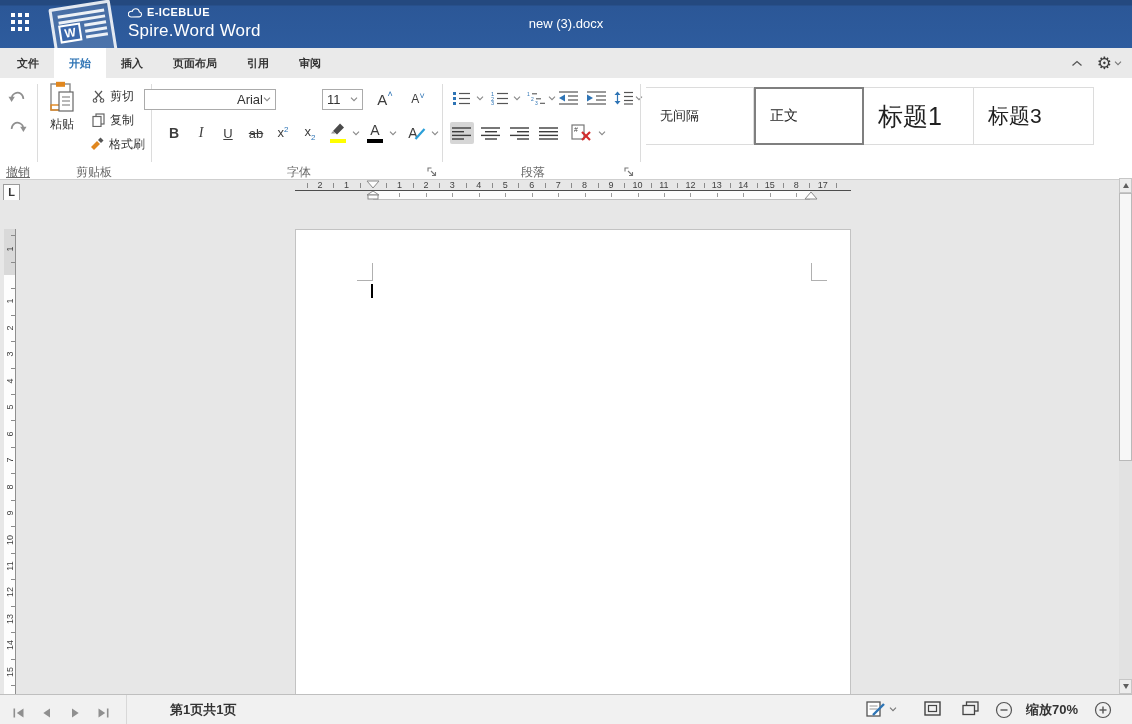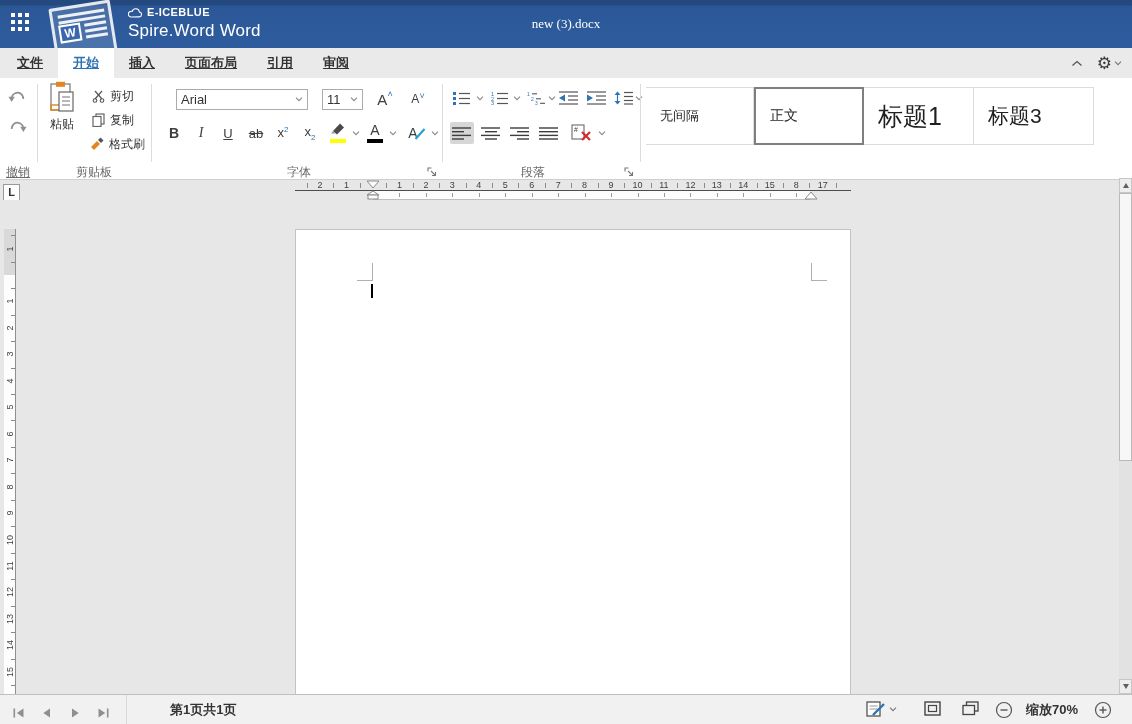--- a/index.html
+++ b/index.html
@@ -13,26 +13,26 @@
                display:grid; grid-template-columns:repeat(3,4px); grid-template-rows:repeat(3,4px); gap:3px; cursor:pointer; }
   .grid-icon span { background:#fff; }
   .logo { position:absolute; left:52px; top:4px; width:62px; height:52px; transform:rotate(-9deg); }
   .logo .sheet { position:absolute; inset:0; background:rgba(255,255,255,.14); border:3px solid rgba(255,255,255,.85); border-radius:2px; }
   .logo .ln { position:absolute; right:7px; height:3px; background:rgba(255,255,255,.9); }
   .logo .wbox { position:absolute; left:7px; top:18px; width:22px; height:18px; background:#3a67ab; border:2px solid #fff;
                 color:#fff; font-weight:bold; font-size:12px; text-align:center; line-height:14px; }
   .brand { position:absolute; left:128px; top:6px; line-height:1.25; }
   .brand .small { font-size:11px; font-weight:bold; letter-spacing:.4px; display:flex; align-items:center; gap:4px; }
   .brand .big { font-size:17px; font-weight:400; letter-spacing:.2px; }
-  .doc-title { position:absolute; left:50%; top:16px; transform:translateX(-50%); font-size:13px; color:#fff;font-family:Liberation Serif, serif; }
+  .doc-title { position:absolute; left:50%; top:16px; transform:translateX(-50%); font-size:13px; color:#fff; }
 
   
   .tabstrip { position:absolute; left:0; top:48px; right:0; height:30px; background:#eaeaea; }
   .tabs { position:absolute; left:2px; top:0; height:30px; display:flex; }
-  .tab { padding:0 15px; line-height:30px; font-size:13px; font-weight:bold; color:#333; cursor:pointer;text-decoration:underline; }
+  .tab { padding:0 15px; line-height:30px; font-size:11px; font-weight:bold; color:#333; cursor:pointer; }
   .tab.active { background:#fff; color:#2e74b5; }
   .tabstrip-right { position:absolute; right:10px; top:0; height:30px; display:flex; align-items:center; gap:14px; }
   .gear { font-size:17px; color:#3c3c3c; line-height:1; cursor:pointer; display:flex; align-items:center; gap:2px; }
 
   
   .ribbon { position:absolute; left:0; top:78px; right:0; height:102px; background:#fff; border-bottom:1px solid #cfcfcf; }
   .vsep { position:absolute; top:6px; height:78px; width:1px; background:#dcdcdc; }
   .grp-label { position:absolute; top:86px; font-size:12px; color:#696969; text-align:center; }
   .ribbon .txtbtn { position:absolute; display:flex; align-items:center; gap:5px; font-size:12px; color:#333; cursor:pointer; height:18px; }
   .bigbtn { position:absolute; left:42px; top:3px; width:40px; height:62px; text-align:center; font-size:12px; color:#333; cursor:pointer; }
@@ -210,21 +210,21 @@
     <div class="txtbtn" style="left:90px; top:57px;">
       <svg width="14" height="14" viewBox="0 0 14 14">
         <polygon points="1,10 7,4 10,7 4,13" fill="#e0871f"></polygon>
         <polygon points="8,3 10.5,0.5 13.5,3.5 11,6" fill="#555"></polygon>
       </svg>
       <span>格式刷</span>
     </div>
     <div class="grp-label" style="left:38px; width:112px;">剪贴板</div>
     <div class="vsep" style="left:151px;"></div>
 
-    <div class="combo" style="left:176px; top:11px; width:132px;">
+    <div class="combo" style="left:144px; top:11px; width:132px;text-align:right;">
       <span class="val">Arial</span>
       <svg class="chev" width="8" height="5" viewBox="0 0 8 5">
           <path d="M1 .7 4 3.7 7 .7" fill="none" stroke="#888" stroke-width="1.1"></path>
         </svg>
     </div>
     <div class="combo" style="left:322px; top:11px; width:41px;">
       <span class="val">11</span>
       <svg class="chev" width="8" height="5" viewBox="0 0 8 5">
           <path d="M1 .7 4 3.7 7 .7" fill="none" stroke="#888" stroke-width="1.1"></path>
         </svg>

